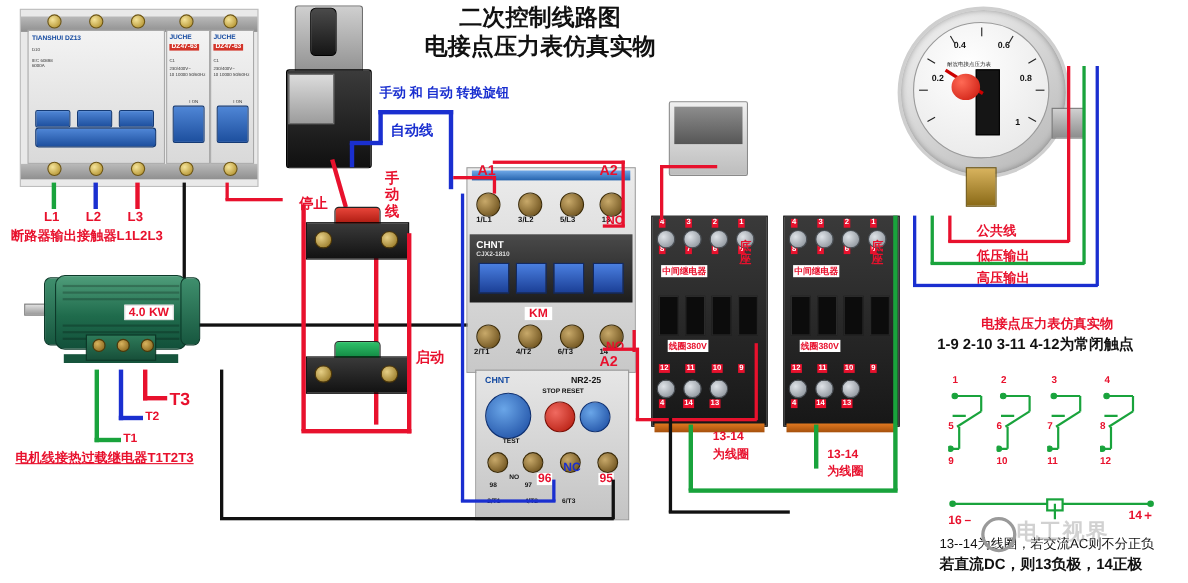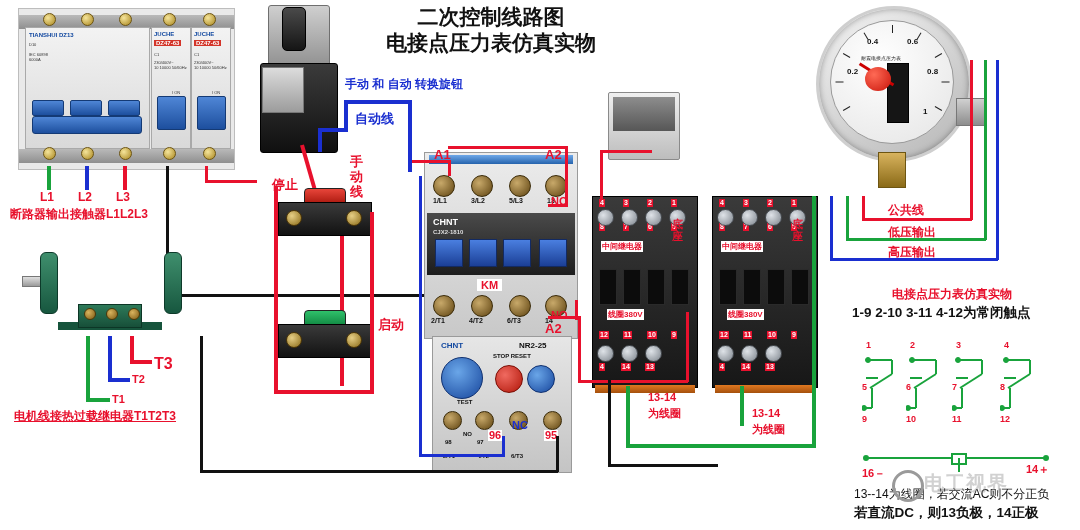--- a/index.html
+++ b/index.html
@@ -156,20 +156,29 @@
   <div class="lbl" style="left:10px;top:208px;font-size:12px;">断路器输出接触器L1L2L3</div>
 
   <div class="wire" style="left:166px;top:166px;width:3px;height:130px;background:#111;"></div>
   <div class="wire" style="left:166px;top:294px;width:320px;height:3px;background:#111;"></div>
   <div class="wire" style="left:205px;top:166px;width:3px;height:16px;background:#e8112d;"></div>
   <div class="wire" style="left:205px;top:180px;width:52px;height:3px;background:#e8112d;"></div>
 
   <div id="motor" class="abs">
     <div class="mo-shaft"></div>
     <div class="mo-cap" style="left:18px;top:10px;"></div>
+    <div class="mo-body">
+      <div class="mo-fin" style="top:8px;"></div>
+        <div class="mo-fin" style="top:14px;"></div>
+      <div class="mo-fin" style="top:20px;"></div>
+        <div class="mo-fin" style="top:44px;"></div>
+      <div class="mo-fin" style="top:50px;"></div>
+        <div class="mo-fin" style="top:56px;"></div>
+      <div class="kw-badge">4.0 KW</div>
+    </div>
     <div class="mo-cap" style="left:142px;top:10px;"></div>
     <div class="mo-foot"></div>
     <div class="mo-box"></div>
     <div class="term" style="left:62px;top:66px;"></div>
     <div class="term" style="left:84px;top:66px;"></div>
     <div class="term" style="left:106px;top:66px;"></div>
   </div>
 
   <div class="wire" style="left:86px;top:336px;width:4px;height:66px;background:#19a33c;"></div>
   <div class="wire" style="left:86px;top:398px;width:24px;height:4px;background:#19a33c;"></div>

